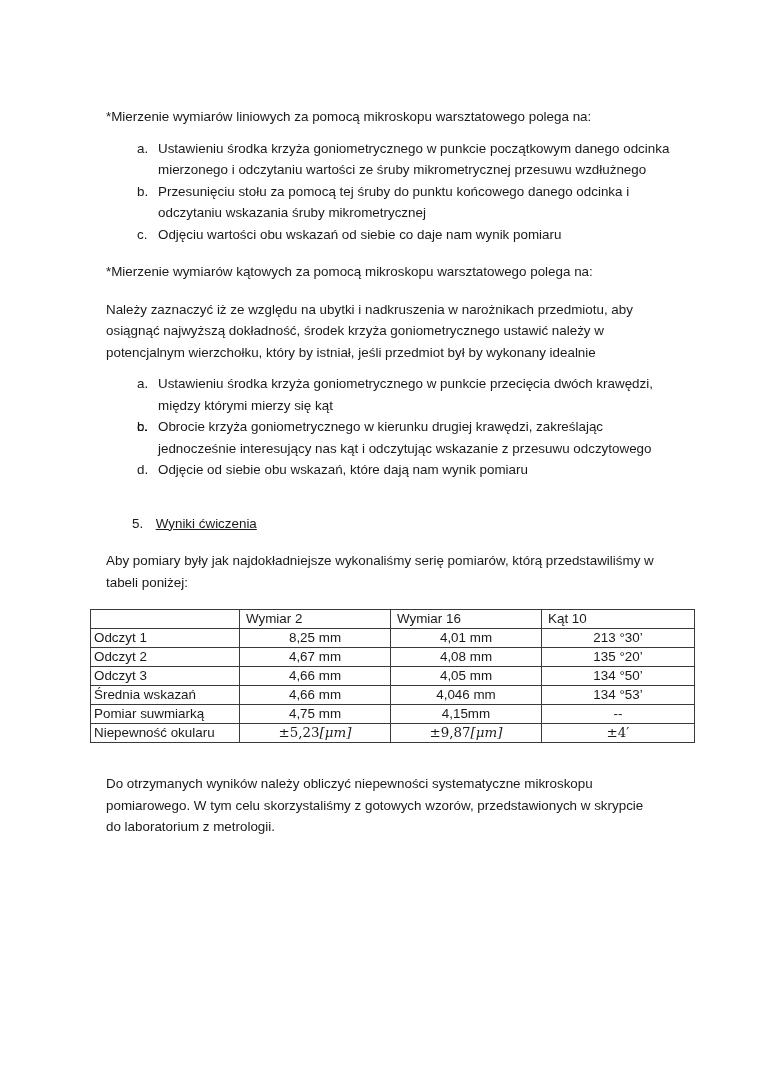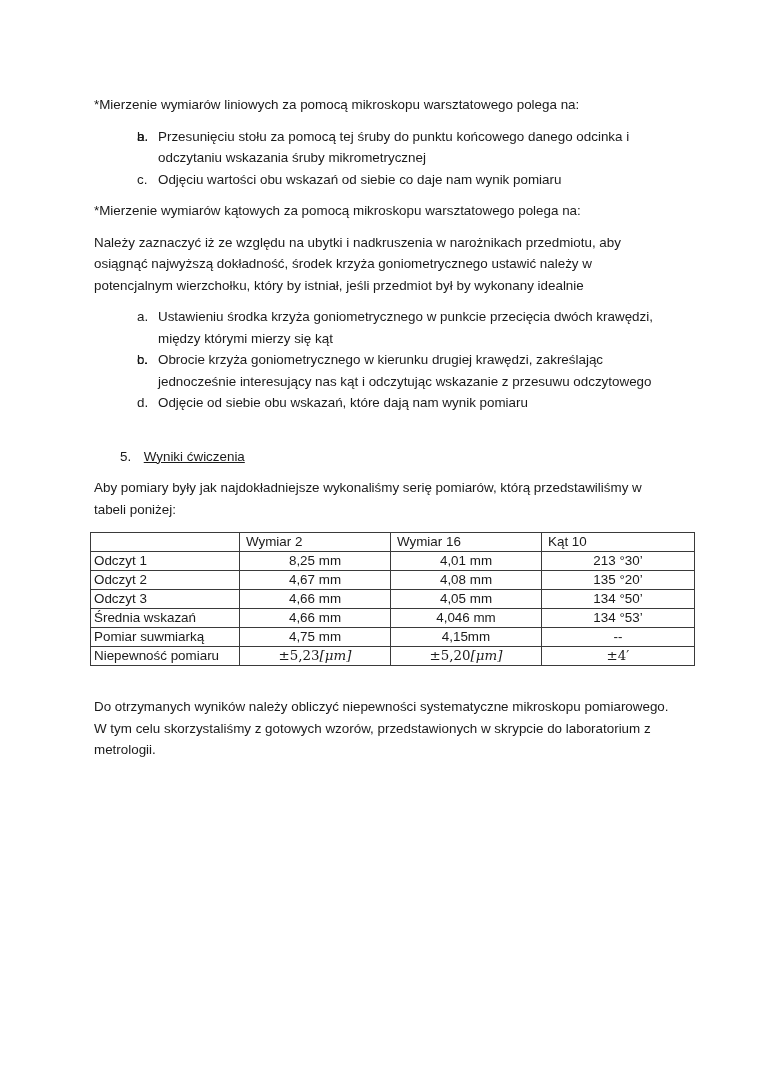--- a/index.html
+++ b/index.html
@@ -2,21 +2,21 @@
 <html><head>
 <meta charset="utf-8">
 <style>
   html, body { margin: 0; padding: 0; background: #ffffff; }
   body {
     width: 760px; height: 1075px; position: relative; overflow: hidden;
     font-family: "Liberation Sans", sans-serif; color: #1a1a1a;
     font-size: 13.4px;
   }
   .page { position: absolute; left: 90px; top: 90px; width: 585px; }
-  p { margin: 4px; line-height: 21.5px; }
+  p { margin: 16px; line-height: 21.5px; }
   .para { margin-bottom: 10px; }
   ol.alpha { margin: 0 0 10px 0; padding: 0; list-style: none; }
   ol.alpha li { position: relative; padding-left: 68px; line-height: 21.5px; }
   ol.alpha li .marker { position: absolute; left: 47px; top: 0; }
   .section-heading { margin-top: 32px; margin-bottom: 10px; padding-left: 26px; line-height: 21.5px; }
   .section-heading .num { display: inline-block; width: 20px; }
   .section-heading .title { text-decoration: underline; }
   table.results {
     border-collapse: collapse; margin-top: 12px; width: 605px;
     font-size: 13.4px;
@@ -34,21 +34,21 @@
   .math i { font-style: italic; }
   .after-table { margin-top: 30px; }
 </style>
 </head>
 <body>
 
 <div class="page">
 
   <p class="para">*Mierzenie wymiarów liniowych za pomocą mikroskopu warsztatowego polega na:</p>
   <ol class="alpha">
-    <li><span class="marker">a.</span></li>
+    <li><span class="marker">a.</span><span>Ustawieniu środka krzyża goniometrycznego w punkcie początkowym danego odcinka mierzonego i odczytaniu wartości ze śruby mikrometrycznej przesuwu wzdłużnego</span></li>
     <li><span class="marker">b.</span><span>Przesunięciu stołu za pomocą tej śruby do punktu końcowego danego odcinka i odczytaniu wskazania śruby mikrometrycznej</span></li>
     <li><span class="marker">c.</span><span>Odjęciu wartości obu wskazań od siebie co daje nam wynik pomiaru</span></li>
   </ol>
 
   <p class="para">*Mierzenie wymiarów kątowych za pomocą mikroskopu warsztatowego polega na:</p>
 
   <p class="para">Należy zaznaczyć iż ze względu na ubytki i nadkruszenia w narożnikach przedmiotu, aby osiągnąć najwyższą dokładność, środek krzyża goniometrycznego ustawić należy w potencjalnym wierzchołku, który by istniał, jeśli przedmiot był by wykonany idealnie</p>
   <ol class="alpha">
     <li><span class="marker">a.</span><span>Ustawieniu środka krzyża goniometrycznego w punkcie przecięcia dwóch krawędzi, między którymi mierzy się kąt</span></li>
     <li><span class="marker">b.</span></li>
@@ -95,23 +95,23 @@
       <td class="c2">4,046 mm</td>
       <td class="c3">134 °53’</td>
     </tr>
     <tr>
       <td class="c0">Pomiar suwmiarką</td>
       <td class="c1">4,75 mm</td>
       <td class="c2">4,15mm</td>
       <td class="c3">--</td>
     </tr>
     <tr>
-      <td class="c0">Niepewność pomiaru</td>
+      <td class="c0">Niepewność okularu</td>
       <td class="c1"><span class="math"><span>±</span><span>5,23</span><i>[μm]</i></span></td>
-      <td class="c2"><span class="math"><span>±</span><span>5,20</span><i>[μm]</i></span></td>
+      <td class="c2"><span class="math"><span>±</span><span>9,87</span><i>[μm]</i></span></td>
       <td class="c3"><span class="math"><span>±</span><span>4′</span><i></i></span></td>
     </tr>
   </tbody>
     </table>
 
   <p class="after-table">Do otrzymanych wyników należy obliczyć niepewności systematyczne mikroskopu pomiarowego. W tym celu skorzystaliśmy z gotowych wzorów, przedstawionych w skrypcie do laboratorium z metrologii.</p>
 
 </div>
 
 </body></html>

